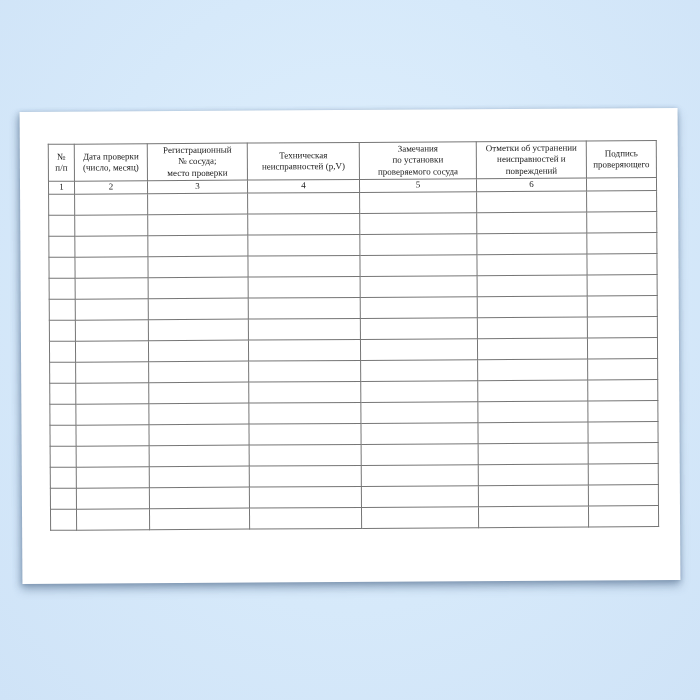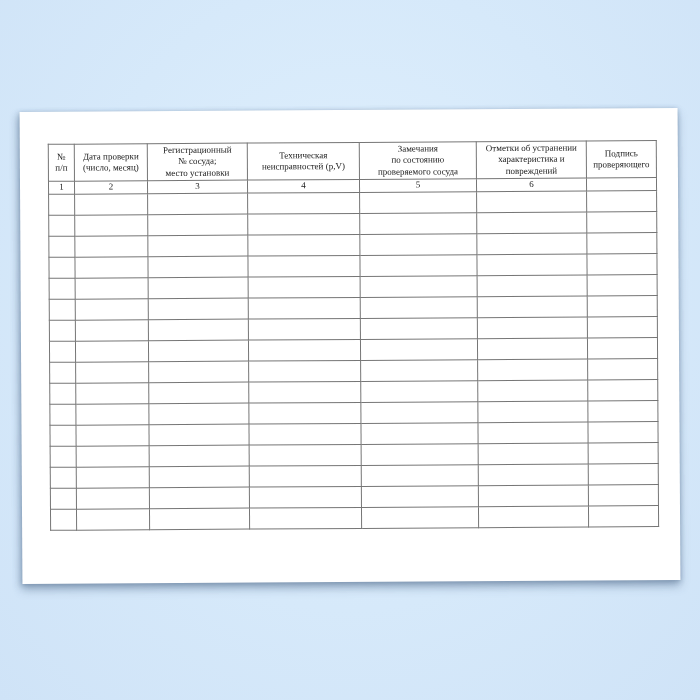--- a/index.html
+++ b/index.html
@@ -88,28 +88,28 @@
           <col class="c7">
       </colgroup>
       <thead>
         <tr class="header-row">
           <th>№
 п/п</th>
           <th>Дата проверки
 (число, месяц)</th>
           <th>Регистрационный
 № сосуда;
-место установки</th>
+место проверки</th>
           <th>Техническая
 неисправностей (p,V)</th>
           <th>Замечания
-по состоянию
+по установки
 проверяемого сосуда</th>
           <th>Отметки об устранении
-характеристика и
+неисправностей и
 повреждений</th>
           <th>Подпись
 проверяющего</th>
         </tr>
         <tr class="num-row">
           <td>1</td>
           <td>2</td>
           <td>3</td>
           <td>4</td>
           <td>5</td>

